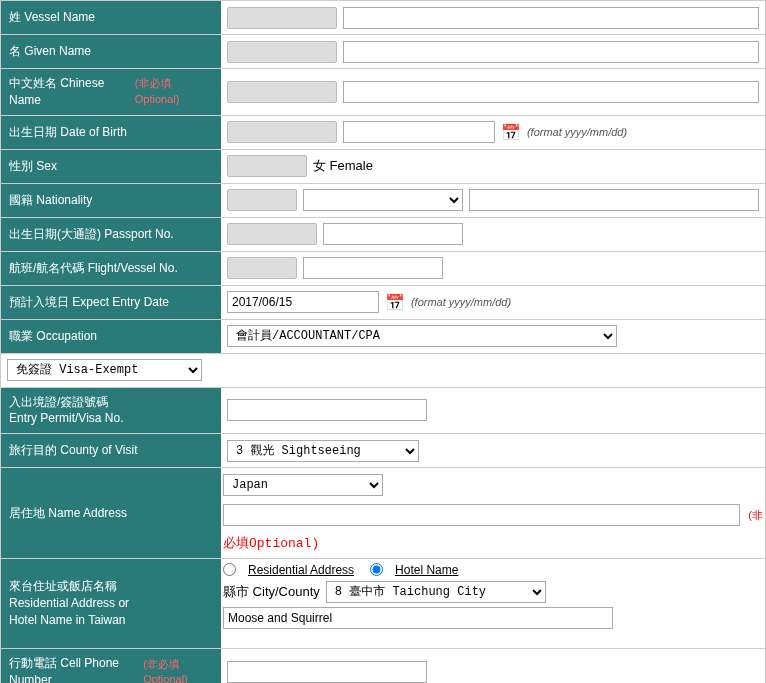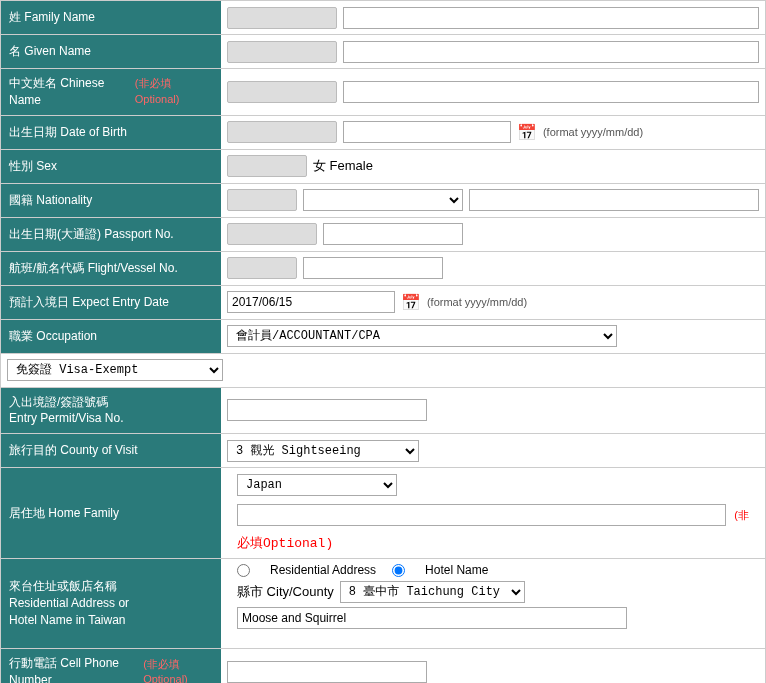--- a/index.html
+++ b/index.html
@@ -56,42 +56,43 @@
       padding: 2px 4px;
       font-size: 12px;
       height: 22px;
       background: #fff;
       font-family: Liberation Mono, monospace;
     }
     .full-input {
       width: 390px;
     }
     .date-input {
-      width: 168px;
+      width: 152px;
     }
     .cal-icon {
       font-size: 16px;
       cursor: pointer;
       color: #333;
     }
     .format-hint {
       color: #555;
       font-size: 11px;
+      font-style: italic;
     }
     .blurred-value {
       background: #ddd;
       border: 1px solid #bbb;
       height: 22px;
       border-radius: 2px;
       display: inline-block;
     }
     .row-multi {
       flex-direction: column;
       align-items: flex-start;
-      padding: 4px 16px;
+      padding: 4px 2px;
     }
     .row-multi .line {
       display: flex;
       align-items: center;
       gap: 6px;
       width: 100%;
       padding: 2px 0;
     }
     .red-label {
       color: red;
@@ -99,22 +100,23 @@
       font-family: Liberation Mono, monospace;
     }
     .radio-group {
       display: flex;
       gap: 16px;
       align-items: center;
     }
     .radio-group label {
       font-size: 12px;
       display: flex;
-      align-items: flex-end;
-      gap: 20px;
+      align-items: flex-start;
+      gap: 12px;
+      text-decoration: underline;
     }
     .hotel-section {
       display: flex;
       flex-direction: column;
       gap: 4px;
       width: 100%;
     }
     .hotel-section .city-row {
       display: flex;
       align-items: center;
@@ -132,21 +134,21 @@
       margin-left: 2px;
     }
   </style>
 </head>
 <body>
 
 <div class="form-container">
 
   <div class="form-row">
     <div class="label-cell">
-      <span>姓 Family Name</span>
+      <span>姓 Vessel Name</span>
     </div>
     <div class="value-cell">
       <span class="blurred-value" style="width:110px"></span>
       <input type="text" class="full-input" style="flex: 1 1 0%;">
     </div>
   </div>
 
   <div class="form-row">
     <div class="label-cell">
       <span>名 Given Name</span>
@@ -240,21 +242,21 @@
     </div>
     <div class="value-cell">
       <select style="width:390px">
         <option>會計員/ACCOUNTANT/CPA</option>
       </select>
     </div>
   </div>
 
   <div class="form-row">
     <div class="value-cell">
-      <select style="width:216px">
+      <select style="width:195px">
         <option>免簽證 Visa-Exempt</option>
       </select>
     </div>
   </div>
 
   <div class="form-row">
     <div class="label-cell">
       <span>入出境證/簽證號碼<br>Entry Permit/Visa No.</span>
     </div>
     <div class="value-cell">
@@ -268,21 +270,21 @@
     </div>
     <div class="value-cell">
       <select style="width:192px">
         <option>3 觀光 Sightseeing</option>
       </select>
     </div>
   </div>
 
   <div class="form-row" style="min-height:70px;">
     <div class="label-cell">
-      <span>居住地 Home Family</span>
+      <span>居住地 Name Address</span>
     </div>
     <div class="value-cell row-multi">
       <div class="line">
         <select style="width:160px">
           <option>Japan</option>
         </select>
       </div>
       <div class="address-row">
         <input type="text" style="flex: 1 1 0%; min-width: 300px;">
         <span class="address-note">(非</span>
@@ -304,21 +306,21 @@
             <input type="radio" name="taiwan_type" style="">
             <span>Residential Address</span>
           </label>
           <label>
             <input type="radio" name="taiwan_type" checked="" style="">
             <span>Hotel Name</span>
           </label>
         </div>
         <div class="city-row">
           <span>縣市 City/County</span>
-          <select style="width:185px">
+          <select style="width:220px">
             <option>8 臺中市 Taichung City</option>
           </select>
         </div>
         <input type="text" value="Moose and Squirrel" style="width: 390px;">
       </div>
     </div>
   </div>
 
   <div class="form-row">
     <div class="label-cell">

